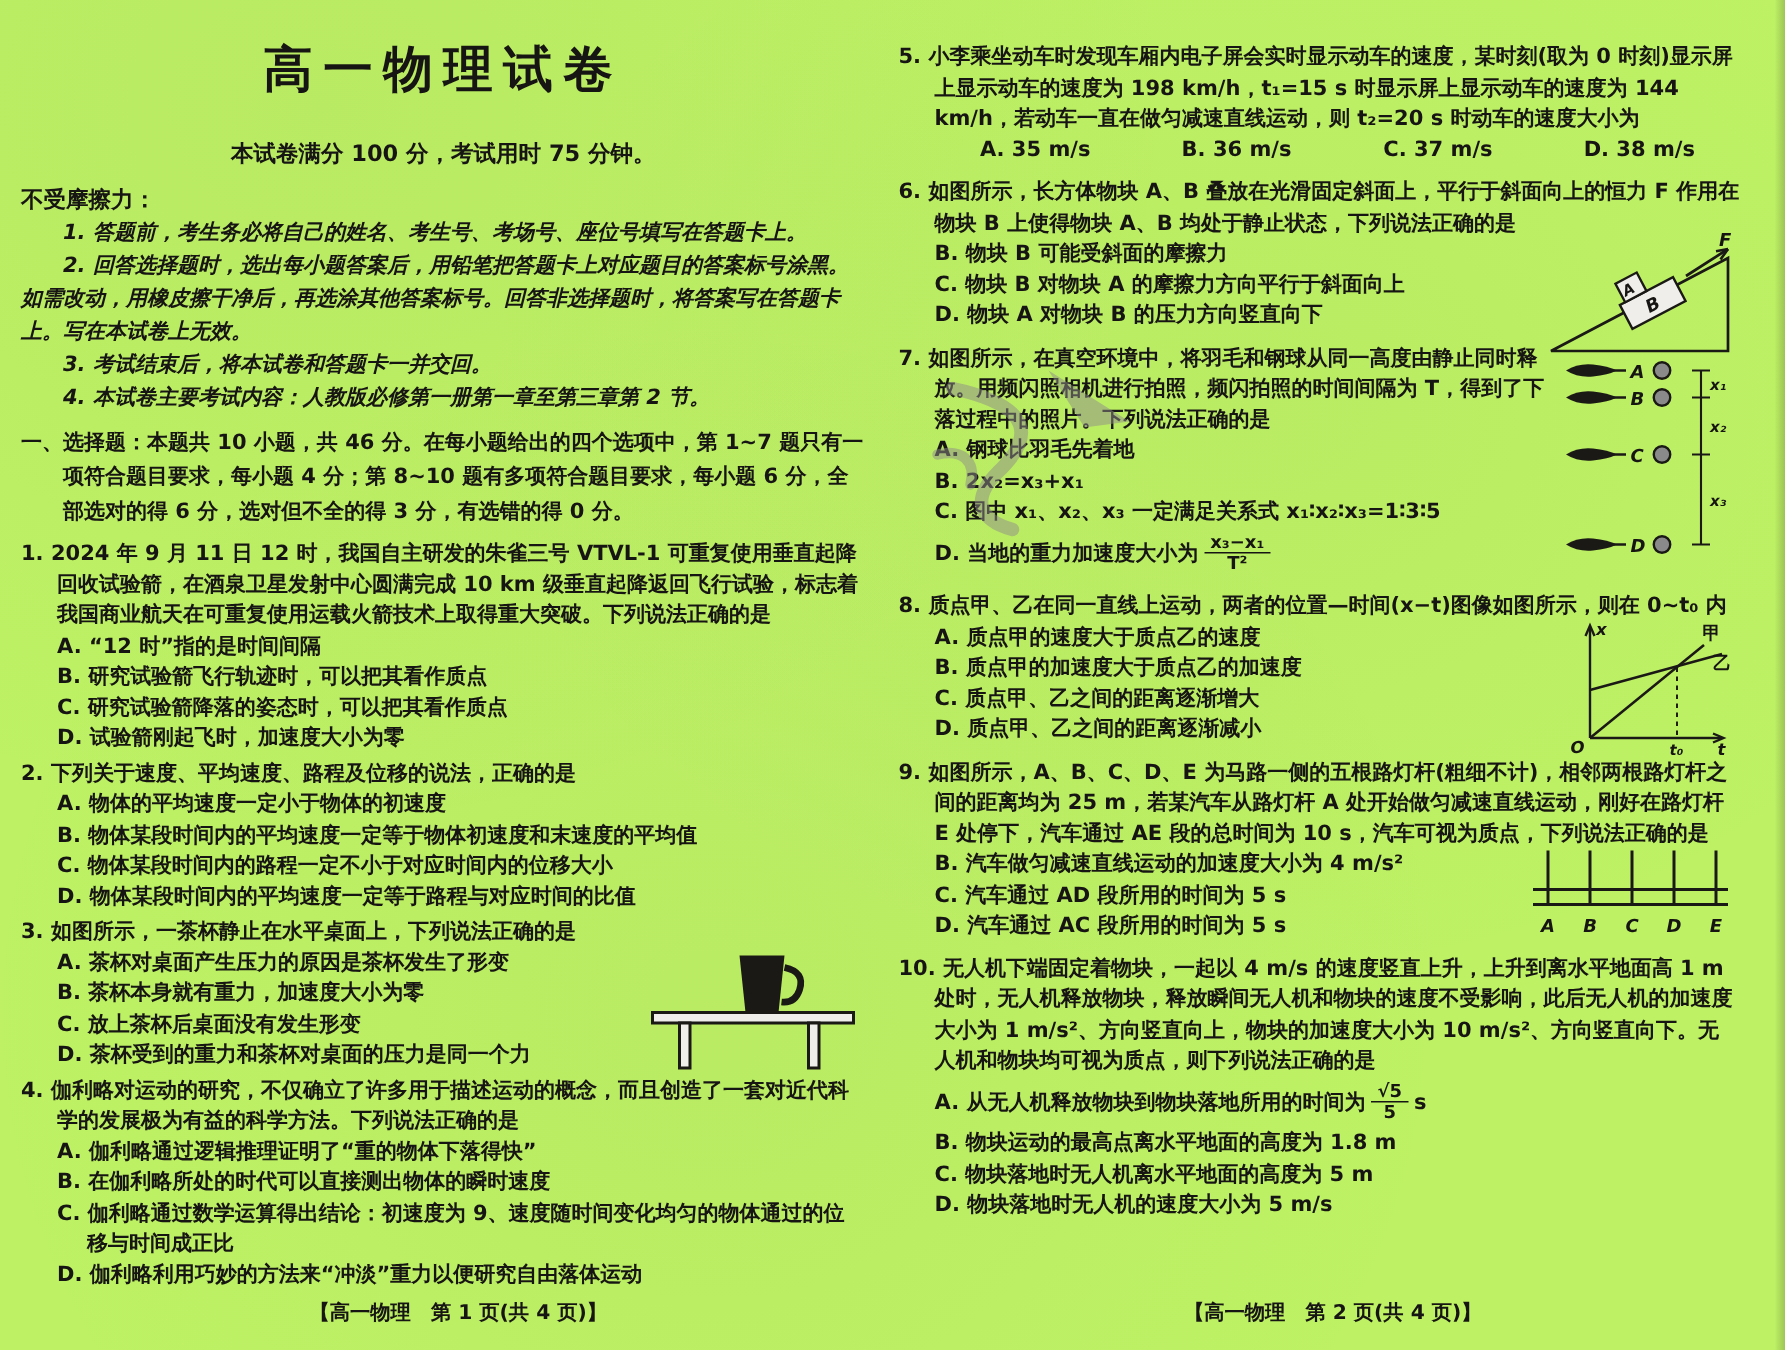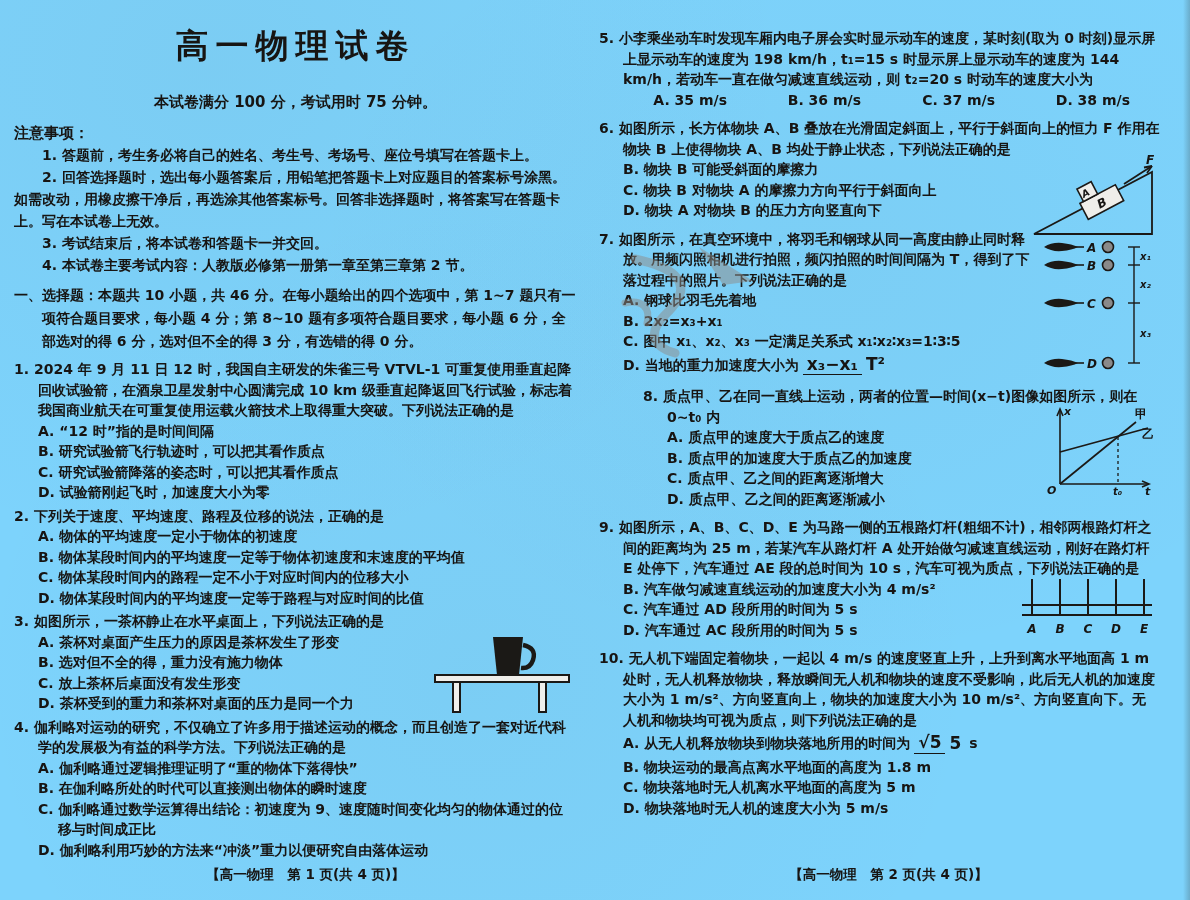--- a/index.html
+++ b/index.html
@@ -1,18 +1,18 @@
 <!DOCTYPE html>
 <html><head>
 <meta charset="utf-8">
 <style>
   html,body{margin:0;padding:0;background:#d8d6d2;}
   .canvas{
     position:relative;width:1190px;height:900px;overflow:hidden;
-    background:#7dd3fc;
+    background:#bef264;
     font-family:"DejaVu Sans",sans-serif;
     color:#171513;
   }
   .canvas::before{
     content:"";position:absolute;inset:0;pointer-events:none;
     background:
       radial-gradient(ellipse at 18% 8%, rgba(90,85,75,.05), transparent 42%),
       radial-gradient(ellipse at 70% 30%, rgba(90,85,75,.04), transparent 45%),
       radial-gradient(ellipse at 40% 75%, rgba(90,85,75,.045), transparent 50%);
   }
@@ -21,32 +21,32 @@
     background:linear-gradient(to left, rgba(40,36,30,.22), rgba(40,36,30,0));
   }
   .sheet{display:flex;width:1190px;height:900px;}
   .page{position:relative;width:583px;padding:0 6px;box-sizing:border-box;}
   .page1{padding-left:14px;}
   .page2{padding-left:16px;}
 
   .exam-title{margin-top:26px;text-align:center;font-size:33px;font-weight:bold;letter-spacing:7px;line-height:40px;}
   .exam-subtitle{margin-top:26px;text-align:center;font-size:15px;font-weight:bold;line-height:21px;}
   .notice-title{margin-top:10px;font-size:15px;font-weight:bold;line-height:21px;}
-  .notice{font-size:14px;font-weight:bold;line-height:22px;text-indent:2em;}
+  .notice{font-size:14px;font-weight:bold;line-height:22px;text-indent:2em;font-style:italic;}
   .section-header{margin-top:8px;font-size:14px;font-weight:bold;line-height:23px;padding-left:2em;text-indent:-2em;}
 
   .q{position:relative;font-size:14px;line-height:20.5px;font-weight:600;}
   .q .stem{padding-left:24px;text-indent:-24px;}
   .q .opt{margin-left:24px;padding-left:20px;text-indent:-20px;}
   .opt-row{display:flex;margin-left:24px;}
   .opt-row .opt-cell{width:25%;text-align:center;}
   .narrow{padding-right:120px;}
 
   .frac-line{margin-left:24px;display:flex;align-items:center;gap:4px;padding:3px 0;}
-  .frac{display:inline-flex;flex-direction:row;align-items:center;line-height:1.15;font-size:17px;font-weight:600;}
+  .frac{display:inline-flex;flex-direction:column;align-items:center;line-height:1.15;font-size:12px;font-weight:600;}
   .frac .fr-num{padding:0 4px;border-bottom:1.4px solid #171513;}
   .frac .fr-den{padding:0 4px;}
 
   .fig{position:absolute;}
   .fig-cup{right:4px;top:20px;}
   .fig-incline{right:2px;top:36px;}
   .fig-strobe{right:0px;top:4px;}
   .fig-xt{right:4px;top:16px;}
   .fig-lamps{right:6px;top:58px;}
   .watermark{position:absolute;left:8px;top:14px;opacity:.5;pointer-events:none;}
@@ -59,21 +59,21 @@
 </style>
 </head>
 <body>
 
 <div class="canvas">
   <div class="sheet">
 
     <div class="page page1">
       <div class="exam-title">高一物理试卷</div>
       <div class="exam-subtitle">本试卷满分 100 分，考试用时 75 分钟。</div>
-      <div class="notice-title">注意事项：</div>
+      <div class="notice-title">不受摩擦力：</div>
       <div class="notice">1. 答题前，考生务必将自己的姓名、考生号、考场号、座位号填写在答题卡上。</div>
       <div class="notice">2. 回答选择题时，选出每小题答案后，用铅笔把答题卡上对应题目的答案标号涂黑。如需改动，用橡皮擦干净后，再选涂其他答案标号。回答非选择题时，将答案写在答题卡上。写在本试卷上无效。</div>
       <div class="notice">3. 考试结束后，将本试卷和答题卡一并交回。</div>
       <div class="notice">4. 本试卷主要考试内容：人教版必修第一册第一章至第三章第 2 节。</div>
       <div class="section-header">一、选择题：本题共 10 小题，共 46 分。在每小题给出的四个选项中，第 1~7 题只有一项符合题目要求，每小题 4 分；第 8~10 题有多项符合题目要求，每小题 6 分，全部选对的得 6 分，选对但不全的得 3 分，有选错的得 0 分。</div>
 
       <div class="q" style="margin-top:6px;">
         <div class="stem"><span>1.</span> <span>2024 年 9 月 11 日 12 时，我国自主研发的朱雀三号 VTVL-1 可重复使用垂直起降回收试验箭，在酒泉卫星发射中心圆满完成 10 km 级垂直起降返回飞行试验，标志着我国商业航天在可重复使用运载火箭技术上取得重大突破。下列说法正确的是</span></div>
         <div class="opt">A. “12 时”指的是时间间隔</div>
         <div class="opt">B. 研究试验箭飞行轨迹时，可以把其看作质点</div>
@@ -85,21 +85,21 @@
         <div class="stem"><span>2.</span> <span>下列关于速度、平均速度、路程及位移的说法，正确的是</span></div>
         <div class="opt">A. 物体的平均速度一定小于物体的初速度</div>
         <div class="opt">B. 物体某段时间内的平均速度一定等于物体初速度和末速度的平均值</div>
         <div class="opt">C. 物体某段时间内的路程一定不小于对应时间内的位移大小</div>
         <div class="opt">D. 物体某段时间内的平均速度一定等于路程与对应时间的比值</div>
       </div>
 
       <div class="q" style="margin-top:3px;">
         <div class="stem"><span>3.</span> <span>如图所示，一茶杯静止在水平桌面上，下列说法正确的是</span></div>
         <div class="opt">A. 茶杯对桌面产生压力的原因是茶杯发生了形变</div>
-        <div class="opt">B. 选对但不全的得，重力没有施力物体</div>
+        <div class="opt">B. 茶杯本身就有重力，加速度大小为零</div>
         <div class="opt">C. 放上茶杯后桌面没有发生形变</div>
         <div class="opt">D. 茶杯受到的重力和茶杯对桌面的压力是同一个力</div>
 
         <div class="fig fig-cup">
           <svg width="142" height="84" viewBox="0 0 142 84">
             <path d="M62,6 L92,6 L88,44 L66,44 Z" fill="#1b1916"></path>
             <path d="M92,14 q14,3 10,15 q-3,9 -12,8" fill="none" stroke="#1b1916" stroke-width="4.5"></path>
             <rect x="4" y="44" width="134" height="7" fill="#efeeea" stroke="#1b1916" stroke-width="2"></rect>
             <rect x="22" y="51" width="7" height="30" fill="#efeeea" stroke="#1b1916" stroke-width="2"></rect>
             <rect x="108" y="51" width="7" height="30" fill="#efeeea" stroke="#1b1916" stroke-width="2"></rect>
@@ -200,21 +200,21 @@
             <line x1="86" y1="32" x2="98" y2="32" stroke="#1b1916" stroke-width="1.4"></line>
             <line x1="86" y1="70" x2="98" y2="70" stroke="#1b1916" stroke-width="1.4"></line>
             <line x1="86" y1="130" x2="98" y2="130" stroke="#1b1916" stroke-width="1.4"></line>
             <text x="98" y="27" font-size="10" class="sv-label">x₁</text>
             <text x="98" y="55" font-size="10" class="sv-label">x₂</text>
             <text x="98" y="104" font-size="10" class="sv-label">x₃</text>
           </svg>
         </div>
       </div>
 
-      <div class="q" style="margin-top:8px;margin-left:44px;">
+      <div class="q" style="margin-top:8px;">
         <div class="stem"><span>8.</span> <span>质点甲、乙在同一直线上运动，两者的位置—时间(x−t)图像如图所示，则在 0~t₀ 内</span></div>
         <div class="opt">A. 质点甲的速度大于质点乙的速度</div>
         <div class="opt">B. 质点甲的加速度大于质点乙的加速度</div>
         <div class="opt">C. 质点甲、乙之间的距离逐渐增大</div>
         <div class="opt">D. 质点甲、乙之间的距离逐渐减小</div>
 
         <div class="fig fig-xt">
           <svg width="114" height="94" viewBox="0 0 114 94">
             <line x1="18" y1="82" x2="18" y2="8" stroke="#1b1916" stroke-width="1.6"></line>
             <path d="M15,14 L18,7 L21,14" fill="none" stroke="#1b1916" stroke-width="1.6"></path>

